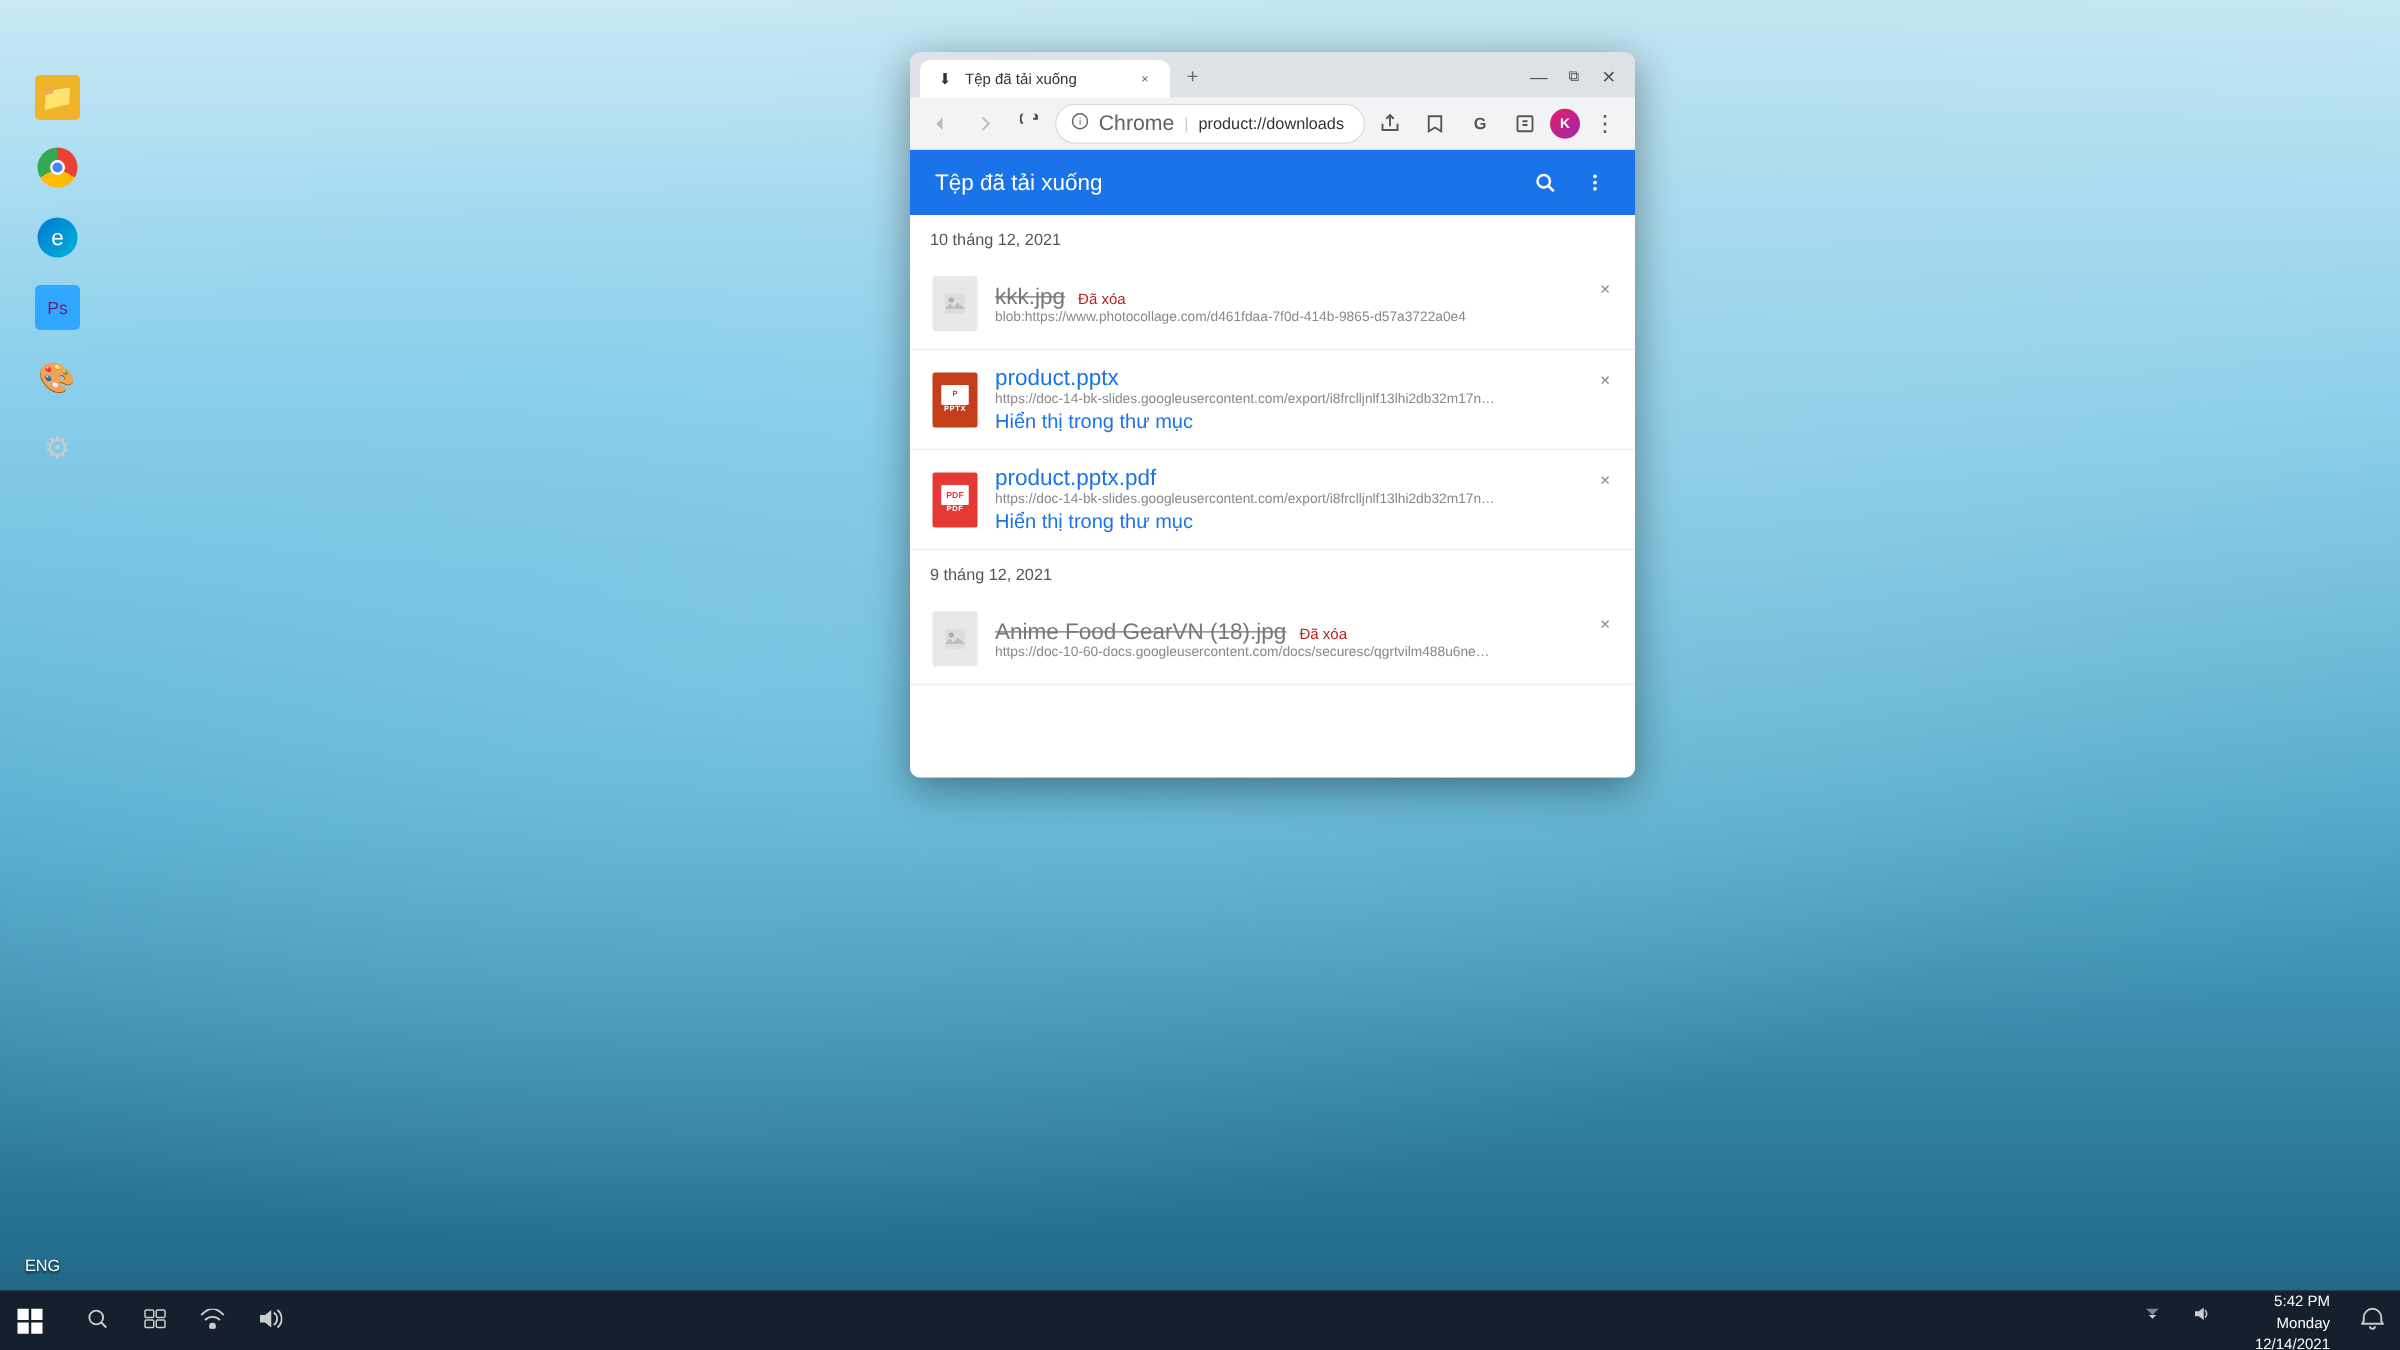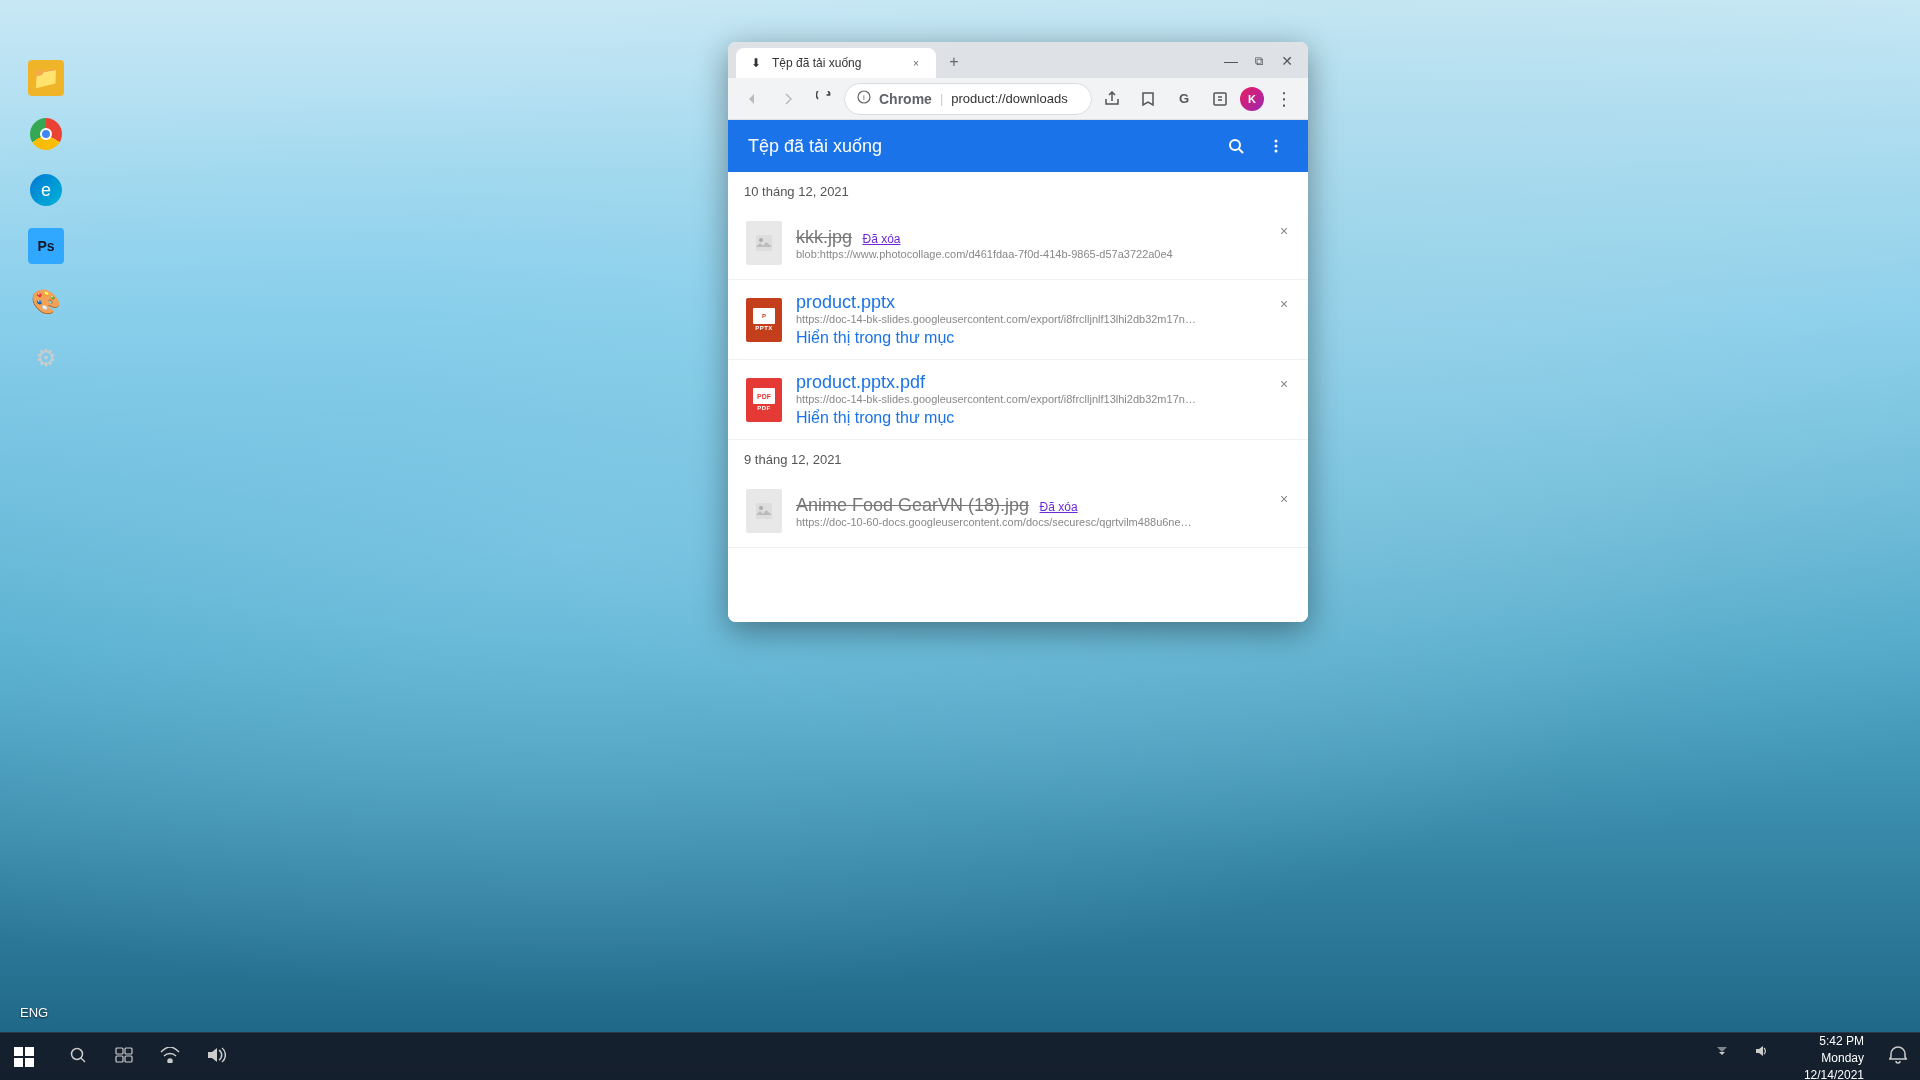--- a/index.html
+++ b/index.html
@@ -295,23 +295,23 @@
       font-size: 13px;
       color: #333;
     }
 
     .address-secure-icon {
       font-size: 13px;
       color: #5f6368;
     }
 
     .address-site-label {
-      font-size: 14px;
+      font-size: 17px;
       color: #5f6368;
-      font-weight: 700;
+      font-weight: 400;
     }
 
     .address-separator {
       color: #ccc;
       font-size: 13px;
     }
 
     .address-url {
       font-size: 13px;
       color: #333;
@@ -463,23 +463,22 @@
 
     .download-filename.link {
       color: #1a73e8;
       text-decoration: none;
       cursor: pointer;
     }
 
     .download-deleted-badge {
       display: inline-block;
       font-size: 12px;
-      color: #6d28d9;
+      color: #b91c1c;
       margin-left: 6px;
-      text-decoration: underline;
     }
 
     .download-url {
       font-size: 11px;
       color: #888;
       overflow: hidden;
       text-overflow: ellipsis;
       white-space: nowrap;
       max-width: 400px;
     }
@@ -536,21 +535,21 @@
         </div>
       </div>
     </div>
     <div class="desktop-icon-item">
       <div class="desktop-icon-img">
         <div style="width:32px;height:32px;border-radius:50%;background:linear-gradient(135deg,#0078d4,#00b4d8);display:flex;align-items:center;justify-content:center;font-size:18px;color:#fff;">e</div>
       </div>
     </div>
     <div class="desktop-icon-item">
       <div class="desktop-icon-img" style="background:#31a8ff;border-radius:4px;width:36px;height:36px;display:flex;align-items:center;justify-content:center;">
-        <span style="font-size:14px;color:#0f172a;font-weight:bold;">Ps</span>
+        <span style="font-size:14px;color:#701a75;font-weight:normal;">Ps</span>
       </div>
     </div>
     <div class="desktop-icon-item">
       <div class="desktop-icon-img">
         <span style="font-size:24px;">🎨</span>
       </div>
     </div>
     <div class="desktop-icon-item">
       <div class="desktop-icon-img">
         <span style="font-size:24px;color:#ccc;">⚙</span>

